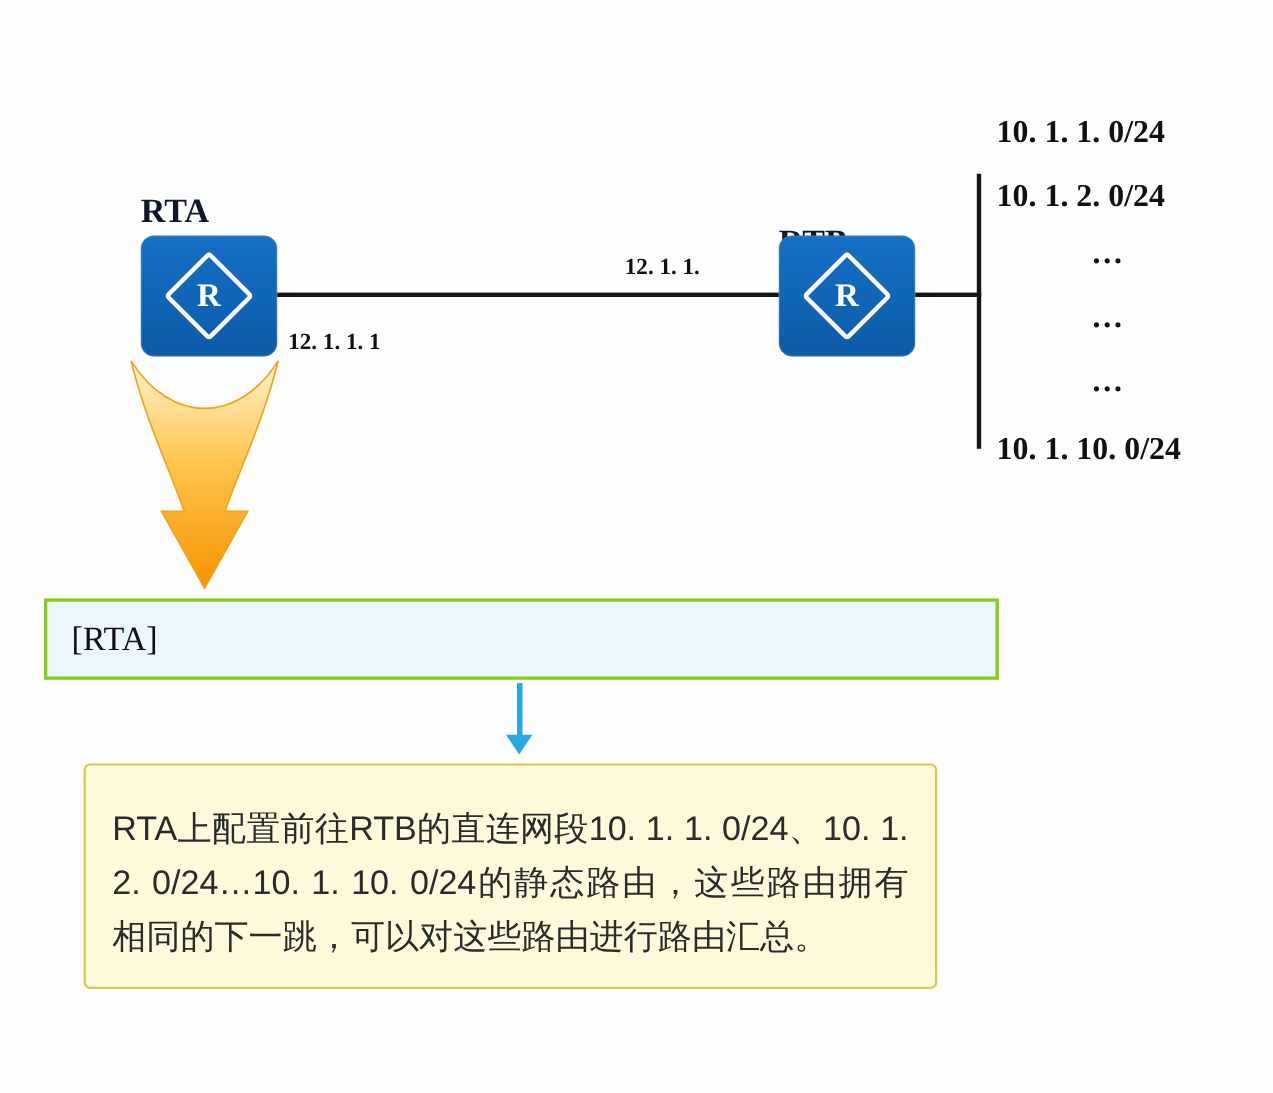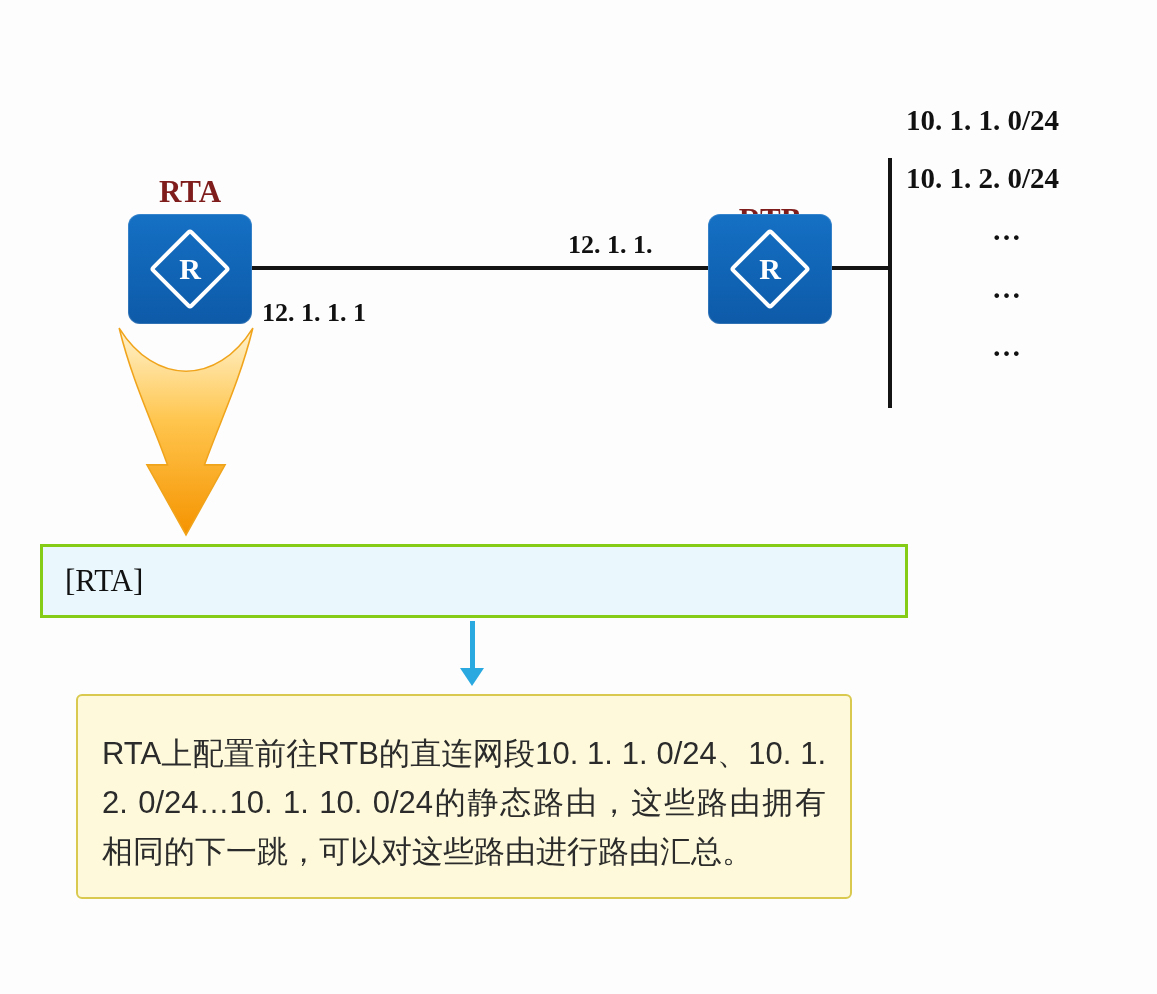--- a/index.html
+++ b/index.html
@@ -4,42 +4,42 @@
 <style>
   html,body{margin:0;padding:0;background:#fff;}
   .canvas{
     position:relative;width:1157px;height:994px;margin:0 auto;
     background:#fdfdfd;overflow:hidden;
     font-family:"Liberation Serif","DejaVu Serif",serif;
     color:#111;
   }
   
   .router-label{
-    position:absolute;text-align:center;font-weight:bold;font-size:31px;color:#7f1d1d;
+    position:absolute;font-weight:bold;font-size:31px;color:#0f172a;
   }
   .router-icon{
     position:absolute;width:124px;height:110px;border-radius:12px;
     background:linear-gradient(180deg,#1570c4 0%,#0d5aa8 100%);
     box-shadow:inset 0 0 0 1px rgba(255,255,255,.15);
   }
   .diamond{
     position:absolute;left:50%;top:50%;width:58px;height:58px;
     transform:translate(-50%,-50%) rotate(45deg);
     border:4px solid #fff;border-radius:4px;box-sizing:border-box;
   }
   .r-letter{
     position:absolute;left:0;top:0;width:100%;height:100%;
     display:flex;align-items:center;justify-content:center;
     color:#fff;font-size:30px;font-weight:bold;
     font-family:"Liberation Serif",serif;
   }
   
   .wire{position:absolute;background:#141414;}
   
-  .ip-label{position:absolute;font-size:26px;font-weight:bold;white-space:nowrap;}
+  .ip-label{position:absolute;font-size:21px;font-weight:bold;white-space:nowrap;}
   
   .net-item{position:absolute;left:906px;font-size:29px;font-weight:bold;white-space:nowrap;}
   .net-item.dots{left:992px;letter-spacing:3px;}
   
   .swoosh{position:absolute;left:110px;top:326px;width:152px;height:216px;}
   
   .cmd-box{
     position:absolute;left:40px;top:544px;width:868px;height:74px;box-sizing:border-box;
     background:#eaf7fd;border:3px solid #84cc16;
     display:flex;align-items:center;padding-left:22px;
@@ -87,20 +87,21 @@
   <div class="wire" style="left:888px;top:158px;width:4px;height:250px;"></div>
 
   <div class="ip-label" style="left:568px;top:230px;">12. 1. 1.</div>
   <div class="ip-label" style="left:262px;top:298px;">12. 1. 1. 1</div>
 
   <div class="net-item" style="top:104px;">10. 1. 1. 0/24</div>
   <div class="net-item" style="top:162px;">10. 1. 2. 0/24</div>
   <div class="net-item dots" style="top:214px;">…</div>
   <div class="net-item dots" style="top:272px;">…</div>
   <div class="net-item dots" style="top:330px;">…</div>
+  <div class="net-item" style="top:392px;">10. 1. 10. 0/24</div>
 
   <svg class="swoosh" viewBox="0 0 140 210">
     <defs>
       <linearGradient id="sw" x1="0" y1="0" x2="0" y2="1">
         <stop offset="0" stop-color="#fff3cf"></stop>
         <stop offset="0.45" stop-color="#ffc54d"></stop>
         <stop offset="1" stop-color="#f59300"></stop>
       </linearGradient>
     </defs>
     <path d="M5,2 C40,58 100,58 135,2

